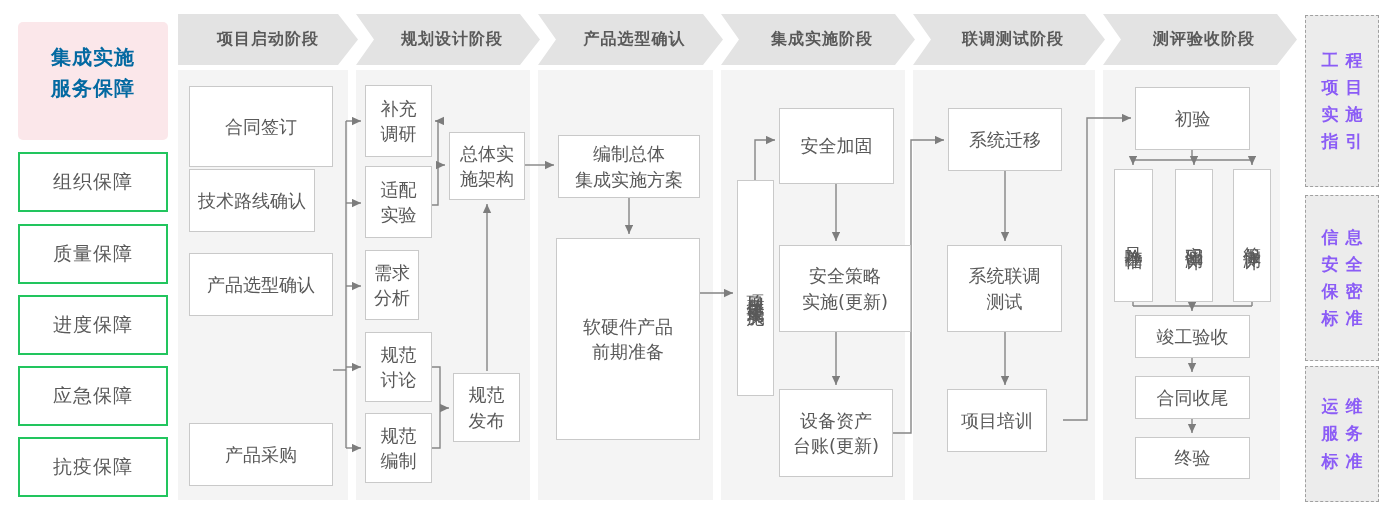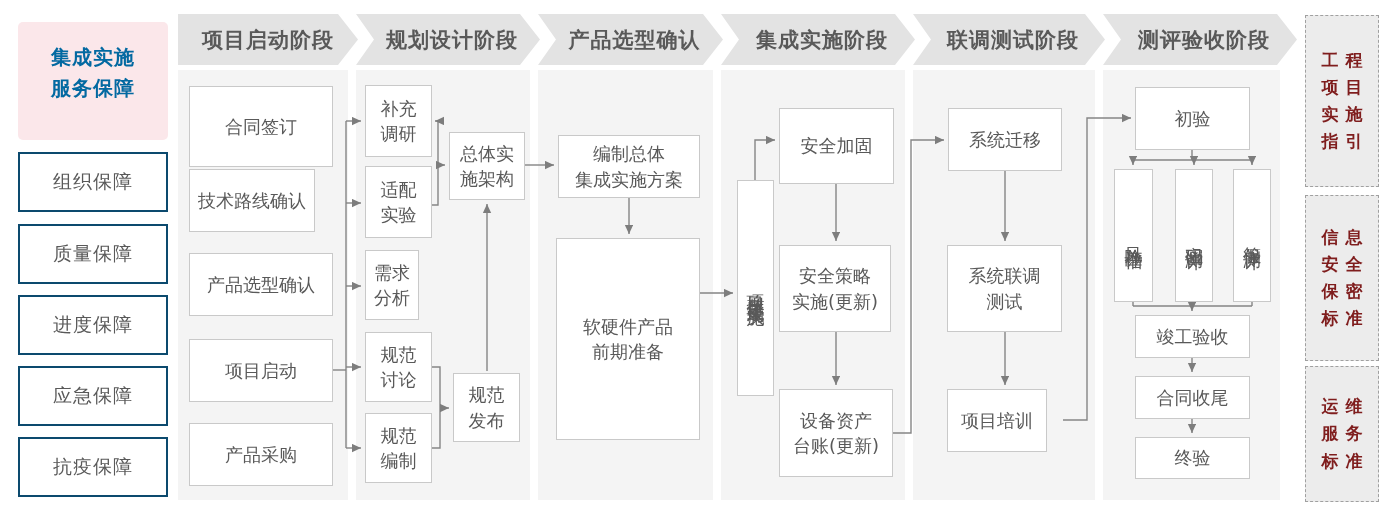--- a/index.html
+++ b/index.html
@@ -10,32 +10,32 @@
   .side-title{
     position:absolute;left:18px;top:22px;width:150px;height:118px;
     background:#fbe7ea;border-radius:5px;
     color:#0369a1;font-weight:bold;font-size:20px;line-height:1.55;
     text-align:center;white-space:pre-line;
     display:flex;justify-content:center;align-items:flex-start;
     padding-top:20px;box-sizing:border-box;letter-spacing:1px;
   }
   .side-box{
     position:absolute;left:18px;width:150px;height:60px;
-    background:#ffffff;border:2px solid #0c4a6e;box-sizing:border-box;
+    background:#ffffff;border:2px solid #22c55e;box-sizing:border-box;
     color:#595959;font-size:19px;letter-spacing:1px;
     display:flex;align-items:center;justify-content:center;text-align:center;
   }
 
   
   .panel{position:absolute;top:70px;height:430px;background:#f4f4f4;}
 
   
   .stage-header{
     position:absolute;top:14px;height:51px;background:#e3e3e3;
-    color:#595959;font-weight:bold;font-size:21px;letter-spacing:1px;
+    color:#595959;font-weight:bold;font-size:16px;letter-spacing:1px;
     display:flex;align-items:center;justify-content:center;
     clip-path:polygon(0 0, calc(100% - 20px) 0, 100% 50%, calc(100% - 20px) 100%, 0 100%, 18px 50%);
     padding-left:8px;box-sizing:border-box;
   }
   .stage-header.first{
     clip-path:polygon(0 0, calc(100% - 20px) 0, 100% 50%, calc(100% - 20px) 100%, 0 100%);
     padding-left:0;
   }
 
   
@@ -43,21 +43,21 @@
     position:absolute;background:#ffffff;border:1px solid #c9c9c9;box-sizing:border-box;
     color:#595959;font-size:18px;line-height:1.4;white-space:pre-line;
     display:flex;align-items:center;justify-content:center;text-align:center;
   }
   .vbox{writing-mode:vertical-lr;text-orientation:upright;letter-spacing:2px;line-height:1.1;}
 
   
   .dash-box{
     position:absolute;left:1305px;width:74px;box-sizing:border-box;
     background:#ececec;border:1px dashed #a0a0a0;
-    color:#7f1d1d;font-weight:bold;font-size:17px;line-height:1.6;
+    color:#8b5cf6;font-weight:bold;font-size:17px;line-height:1.6;
     white-space:pre-line;letter-spacing:7px;padding-left:7px;
     display:flex;align-items:center;justify-content:center;text-align:center;
   }
 
   .connectors{position:absolute;left:0;top:0;pointer-events:none;}
 </style>
 </head>
 <body>
 
 <div class="canvas">
@@ -139,21 +139,20 @@
       <path d="M1192,302 V311" marker-end="url(#arw)"></path>
 
       <path d="M1192,358 V372" marker-end="url(#arw)"></path>
       <path d="M1192,419 V433" marker-end="url(#arw)"></path>
     </g>
   </svg>
 
   <div class="fbox" style="left:189px;top:86px;width:144px;height:81px">合同签订</div>
   <div class="fbox" style="left:189px;top:169px;width:126px;height:63px">技术路线确认</div>
   <div class="fbox" style="left:189px;top:253px;width:144px;height:63px">产品选型确认</div>
-  <div class="fbox" style="left:189px;top:339px;width:144px;height:63px">项目启动</div>
   <div class="fbox" style="left:189px;top:423px;width:144px;height:63px">产品采购</div>
 
   <div class="fbox" style="left:365px;top:85px;width:67px;height:72px">补充
 调研</div>
   <div class="fbox" style="left:365px;top:166px;width:67px;height:72px">适配
 实验</div>
   <div class="fbox" style="left:365px;top:250px;width:54px;height:70px">需求
 分析</div>
   <div class="fbox" style="left:365px;top:332px;width:67px;height:70px">规范
 讨论</div>
@@ -164,21 +163,21 @@
   <div class="fbox" style="left:453px;top:373px;width:67px;height:69px">规范
 发布</div>
 
   <div class="fbox" style="left:558px;top:135px;width:142px;height:63px">编制总体
 集成实施方案</div>
   <div class="fbox" style="left:556px;top:238px;width:144px;height:202px">软硬件产品
 前期准备</div>
 
   <div class="fbox vbox" style="left:737px;top:180px;width:37px;height:216px">项目整体集成实施</div>
   <div class="fbox" style="left:779px;top:108px;width:115px;height:76px">安全加固</div>
-  <div class="fbox" style="left:779px;top:245px;width:112px;height:87px">安全策略
+  <div class="fbox" style="left:779px;top:245px;width:132px;height:87px">安全策略
 实施(更新)</div>
   <div class="fbox" style="left:779px;top:389px;width:114px;height:88px">设备资产
 台账(更新)</div>
 
   <div class="fbox" style="left:948px;top:108px;width:114px;height:63px">系统迁移</div>
   <div class="fbox" style="left:947px;top:245px;width:115px;height:87px">系统联调
 测试</div>
   <div class="fbox" style="left:947px;top:389px;width:100px;height:63px">项目培训</div>
 
   <div class="fbox" style="left:1135px;top:87px;width:115px;height:63px">初验</div>

